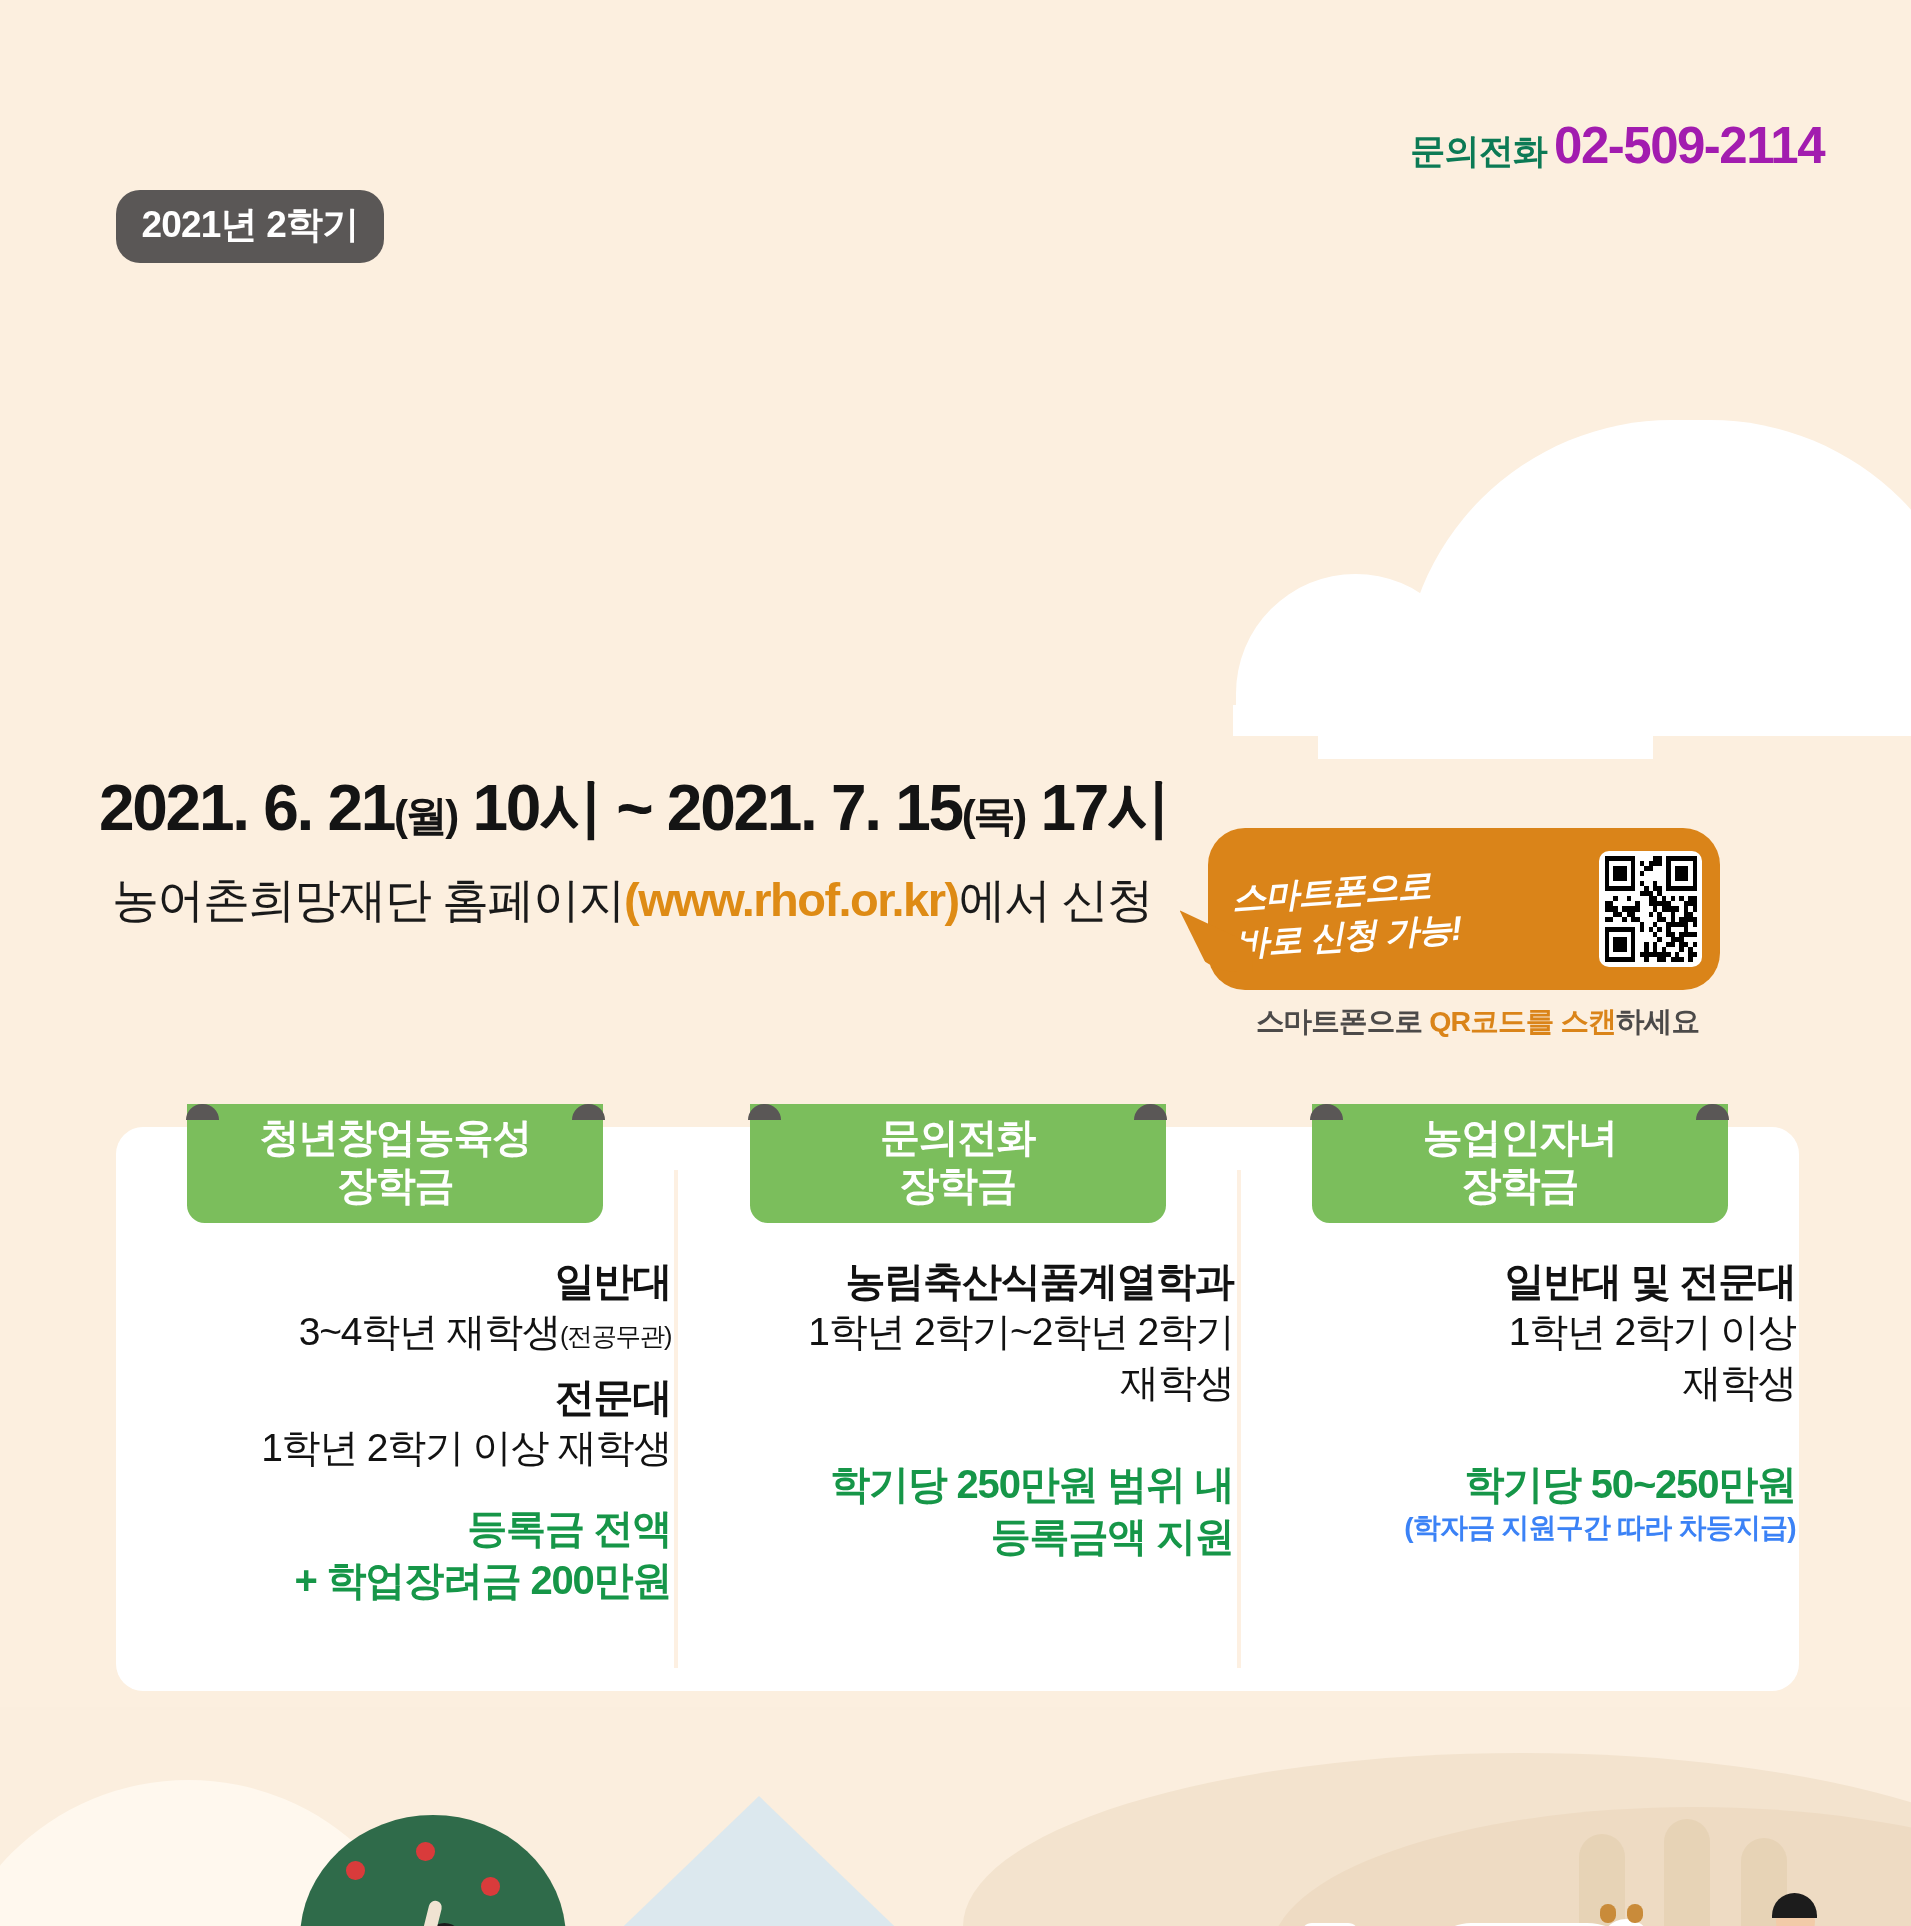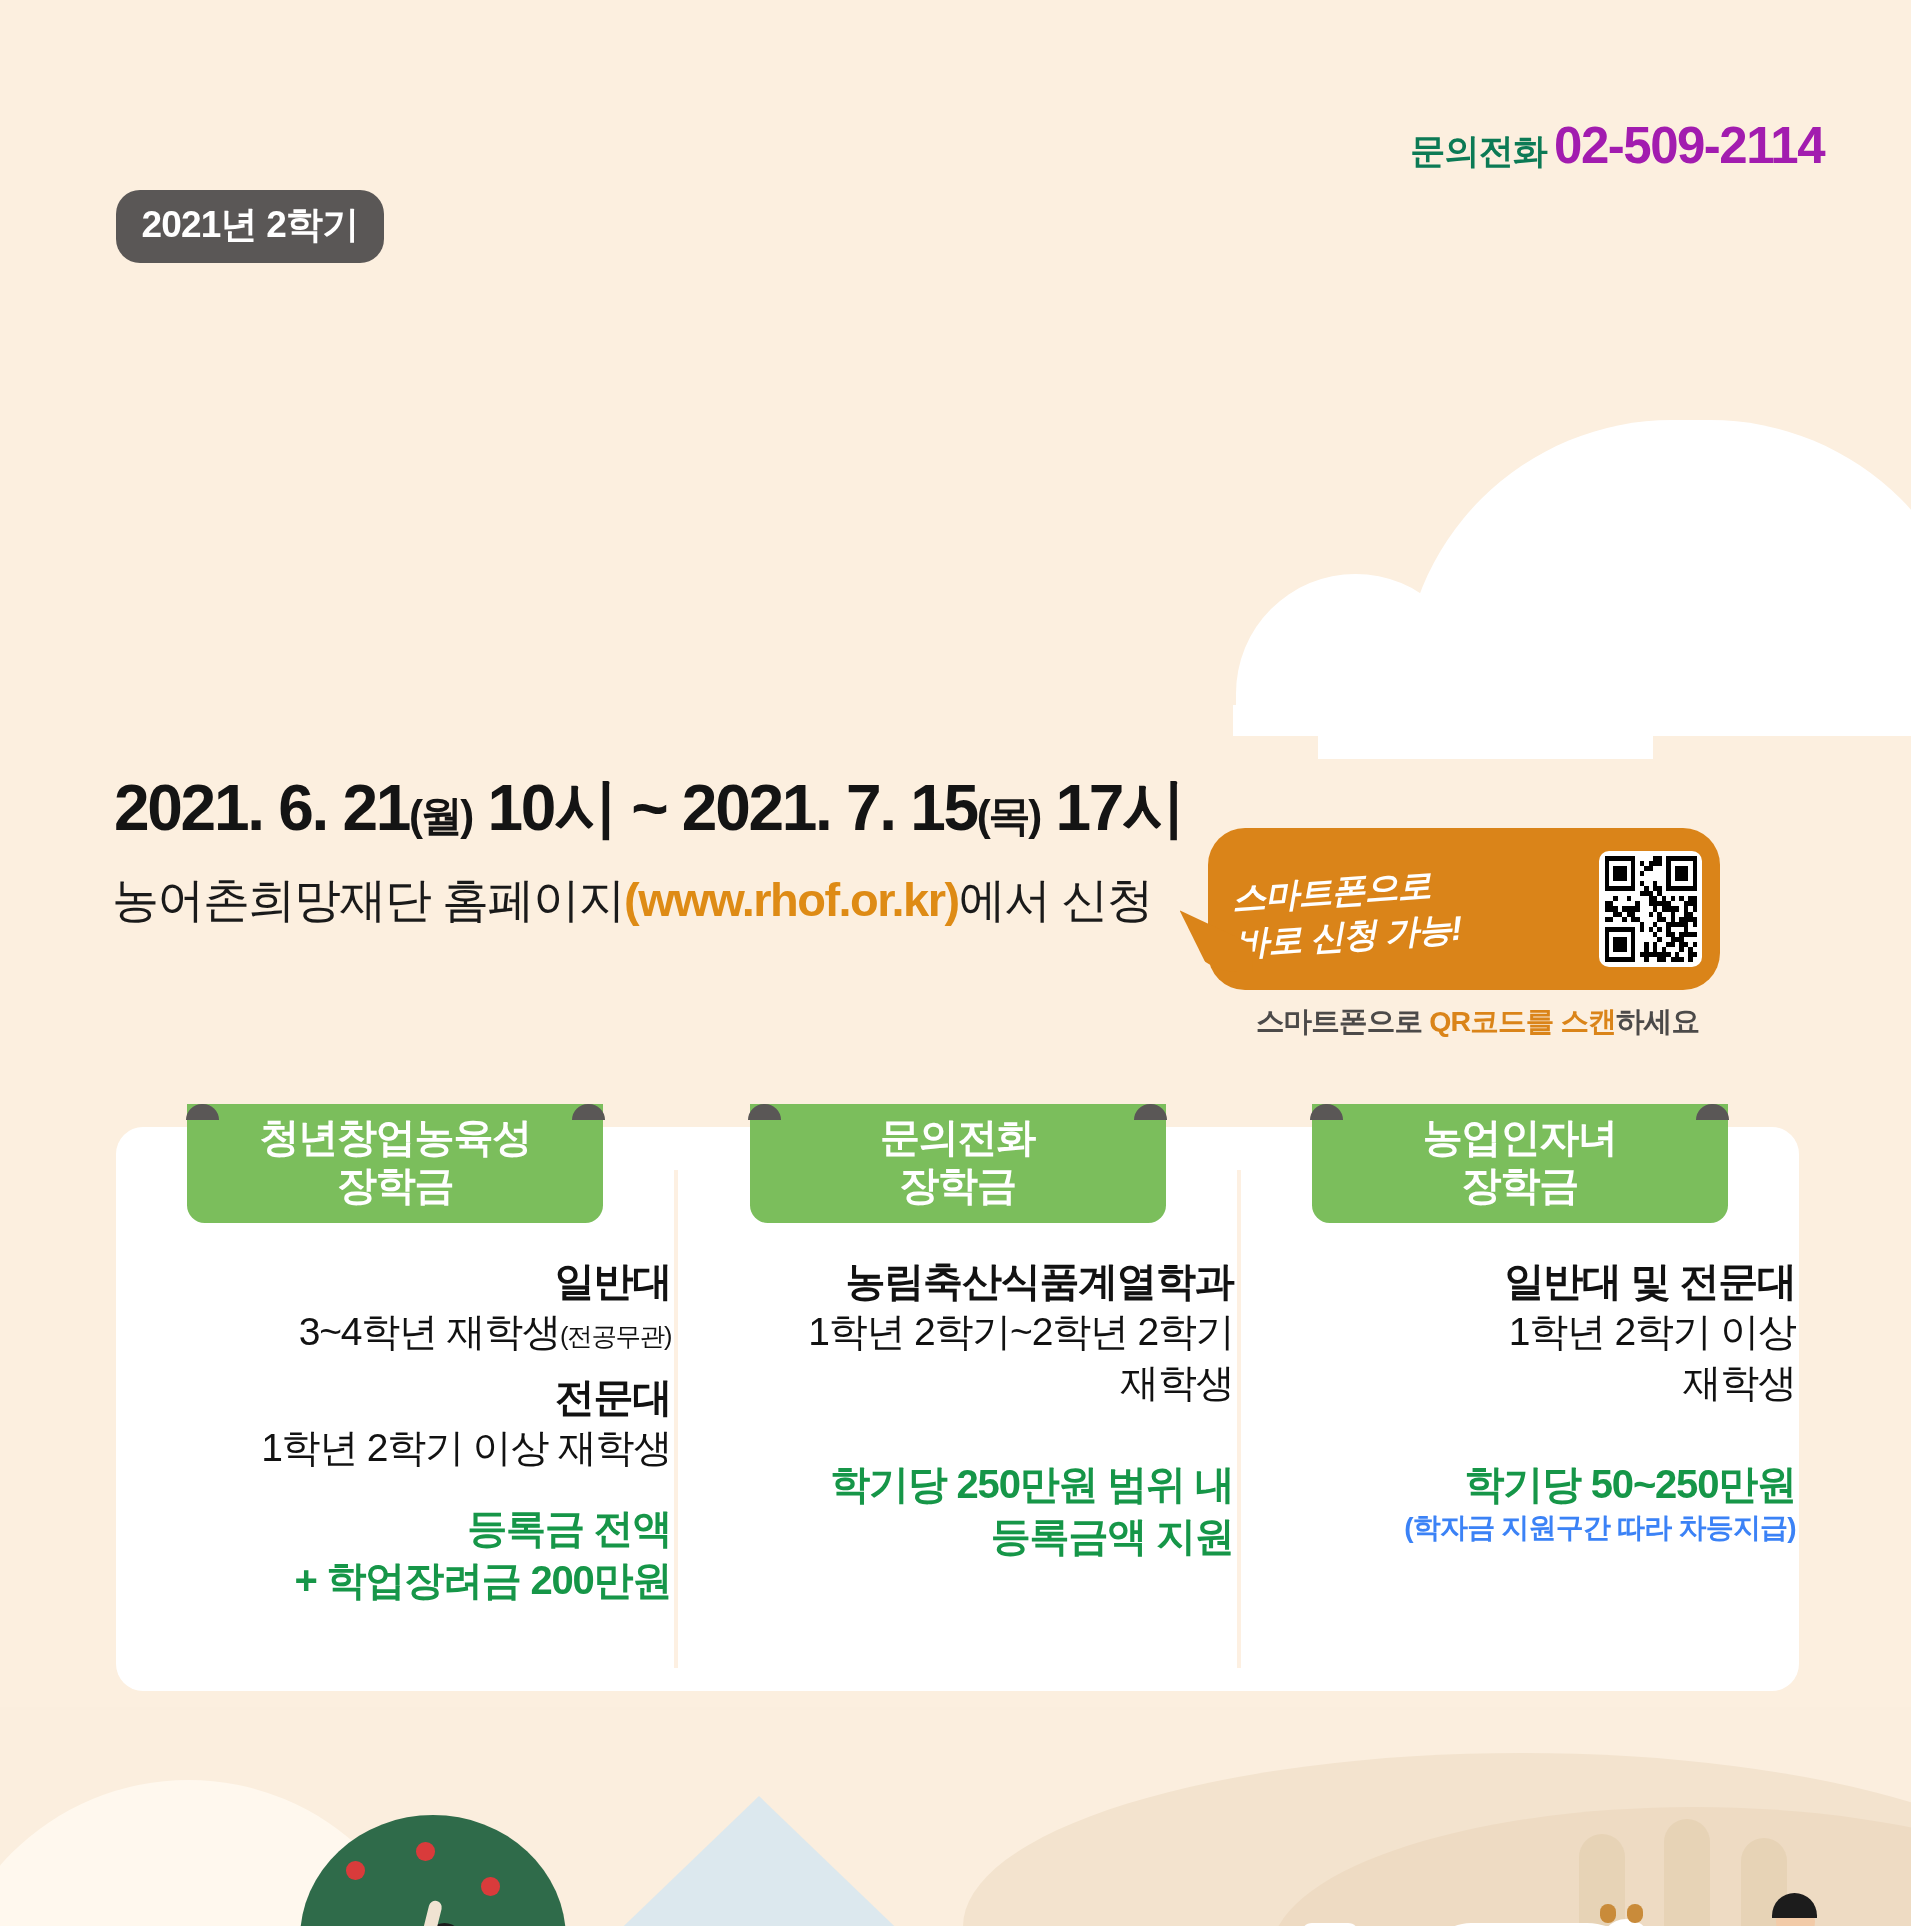--- a/index.html
+++ b/index.html
@@ -32,21 +32,21 @@
          font-size:37px;font-weight:700;letter-spacing:-0.8px;border-radius:24px;
          padding:10px 25.4px 13px;}
 
   
   .title-block{position:absolute;left:112px;top:281px;}
   .title-line{font-size:121px;font-weight:800;letter-spacing:-4.6px;line-height:1.18;white-space:nowrap;}
   .t-green{color:#0B7A57;}
   .t-orange{color:#DE8B15;}
 
   
-  .period{position:absolute;left:114px;top:765px;font-size:64px;font-weight:800;color:#141414;letter-spacing:-2.3px;white-space:nowrap;}
+  .period{position:absolute;left:99px;top:765px;font-size:64px;font-weight:800;color:#141414;letter-spacing:-2.3px;white-space:nowrap;}
   .period .sm{font-size:42px;}
   .site{position:absolute;left:112px;top:869px;font-size:47px;font-weight:500;color:#1A1A1A;letter-spacing:-1.5px;white-space:nowrap;}
   .site .url{color:#DE8B15;font-weight:600;}
 
   
   .qr-wrap{position:absolute;left:1208px;top:828px;width:539px;}
   .bubble{position:relative;background:#DA8419;border-radius:37px;width:512px;height:162px;
           display:flex;align-items:center;padding:0 17.7px 0 25.4px;gap:11.6px;}
   .bubble:after{content:"";position:absolute;left:-28.5px;bottom:17.7px;width:73px;height:62px;
         background:#DA8419;border-radius:0 0 0 58px;clip-path:polygon(0 0,100% 55%,100% 100%,42% 100%);}

